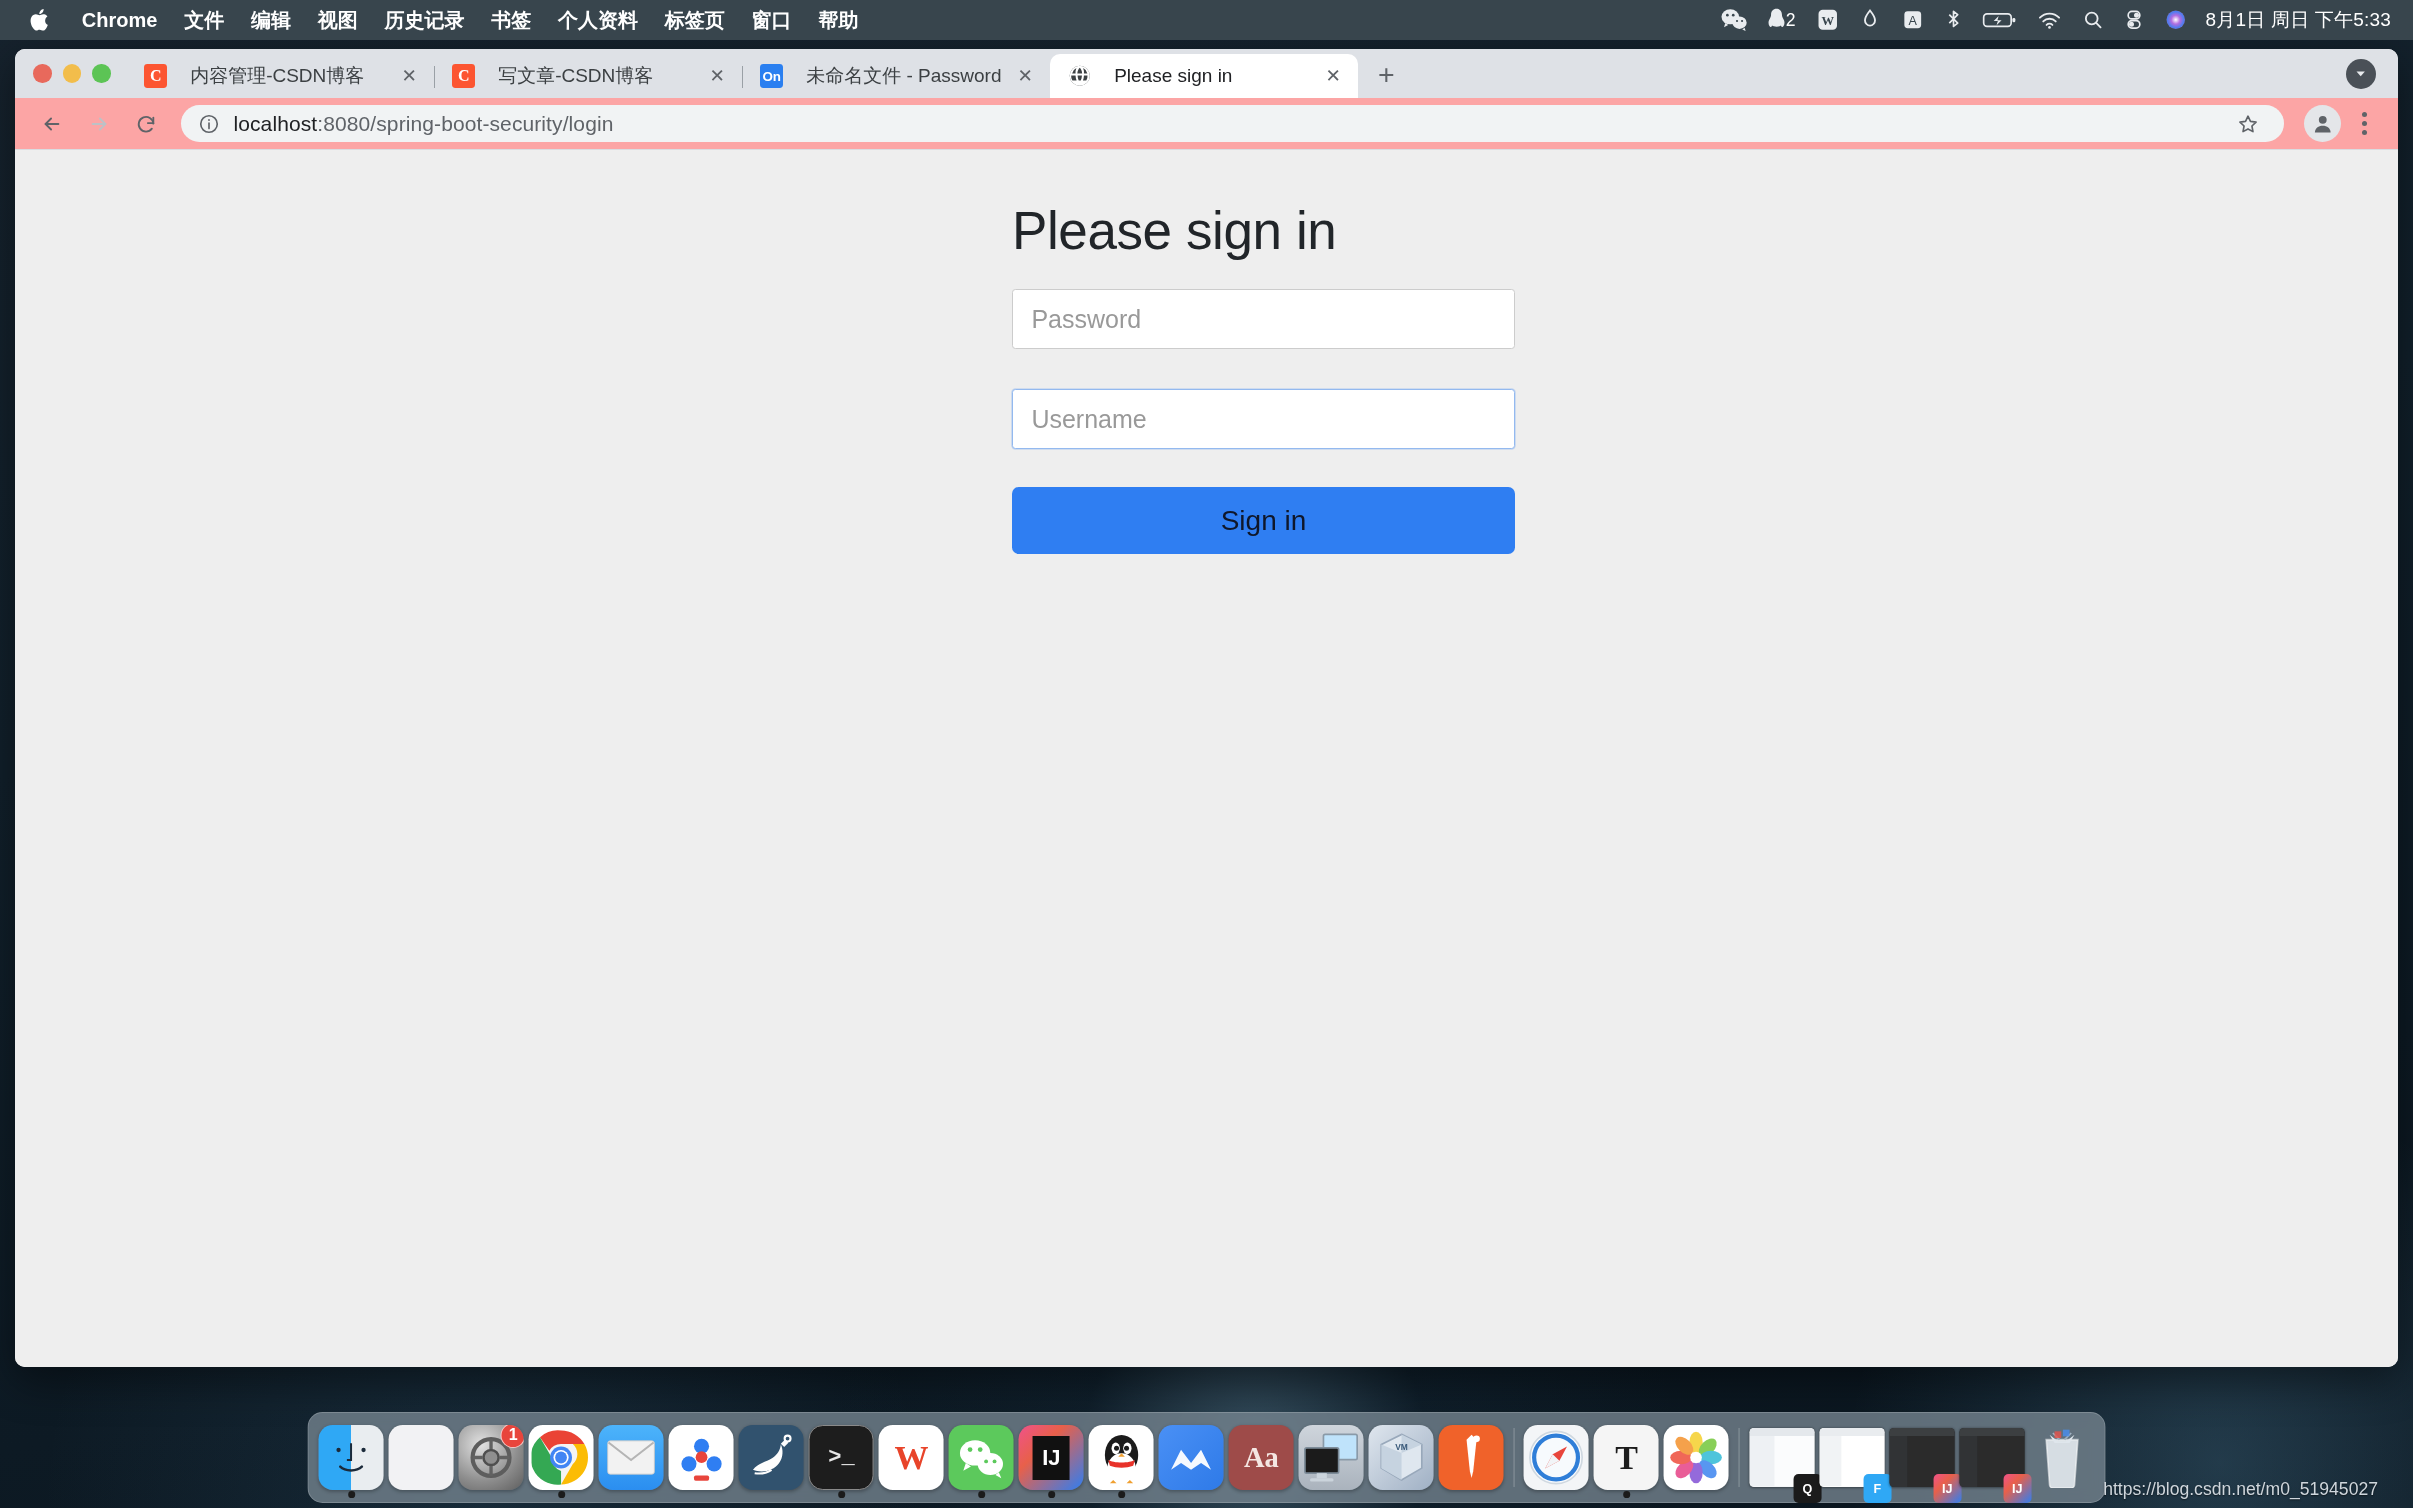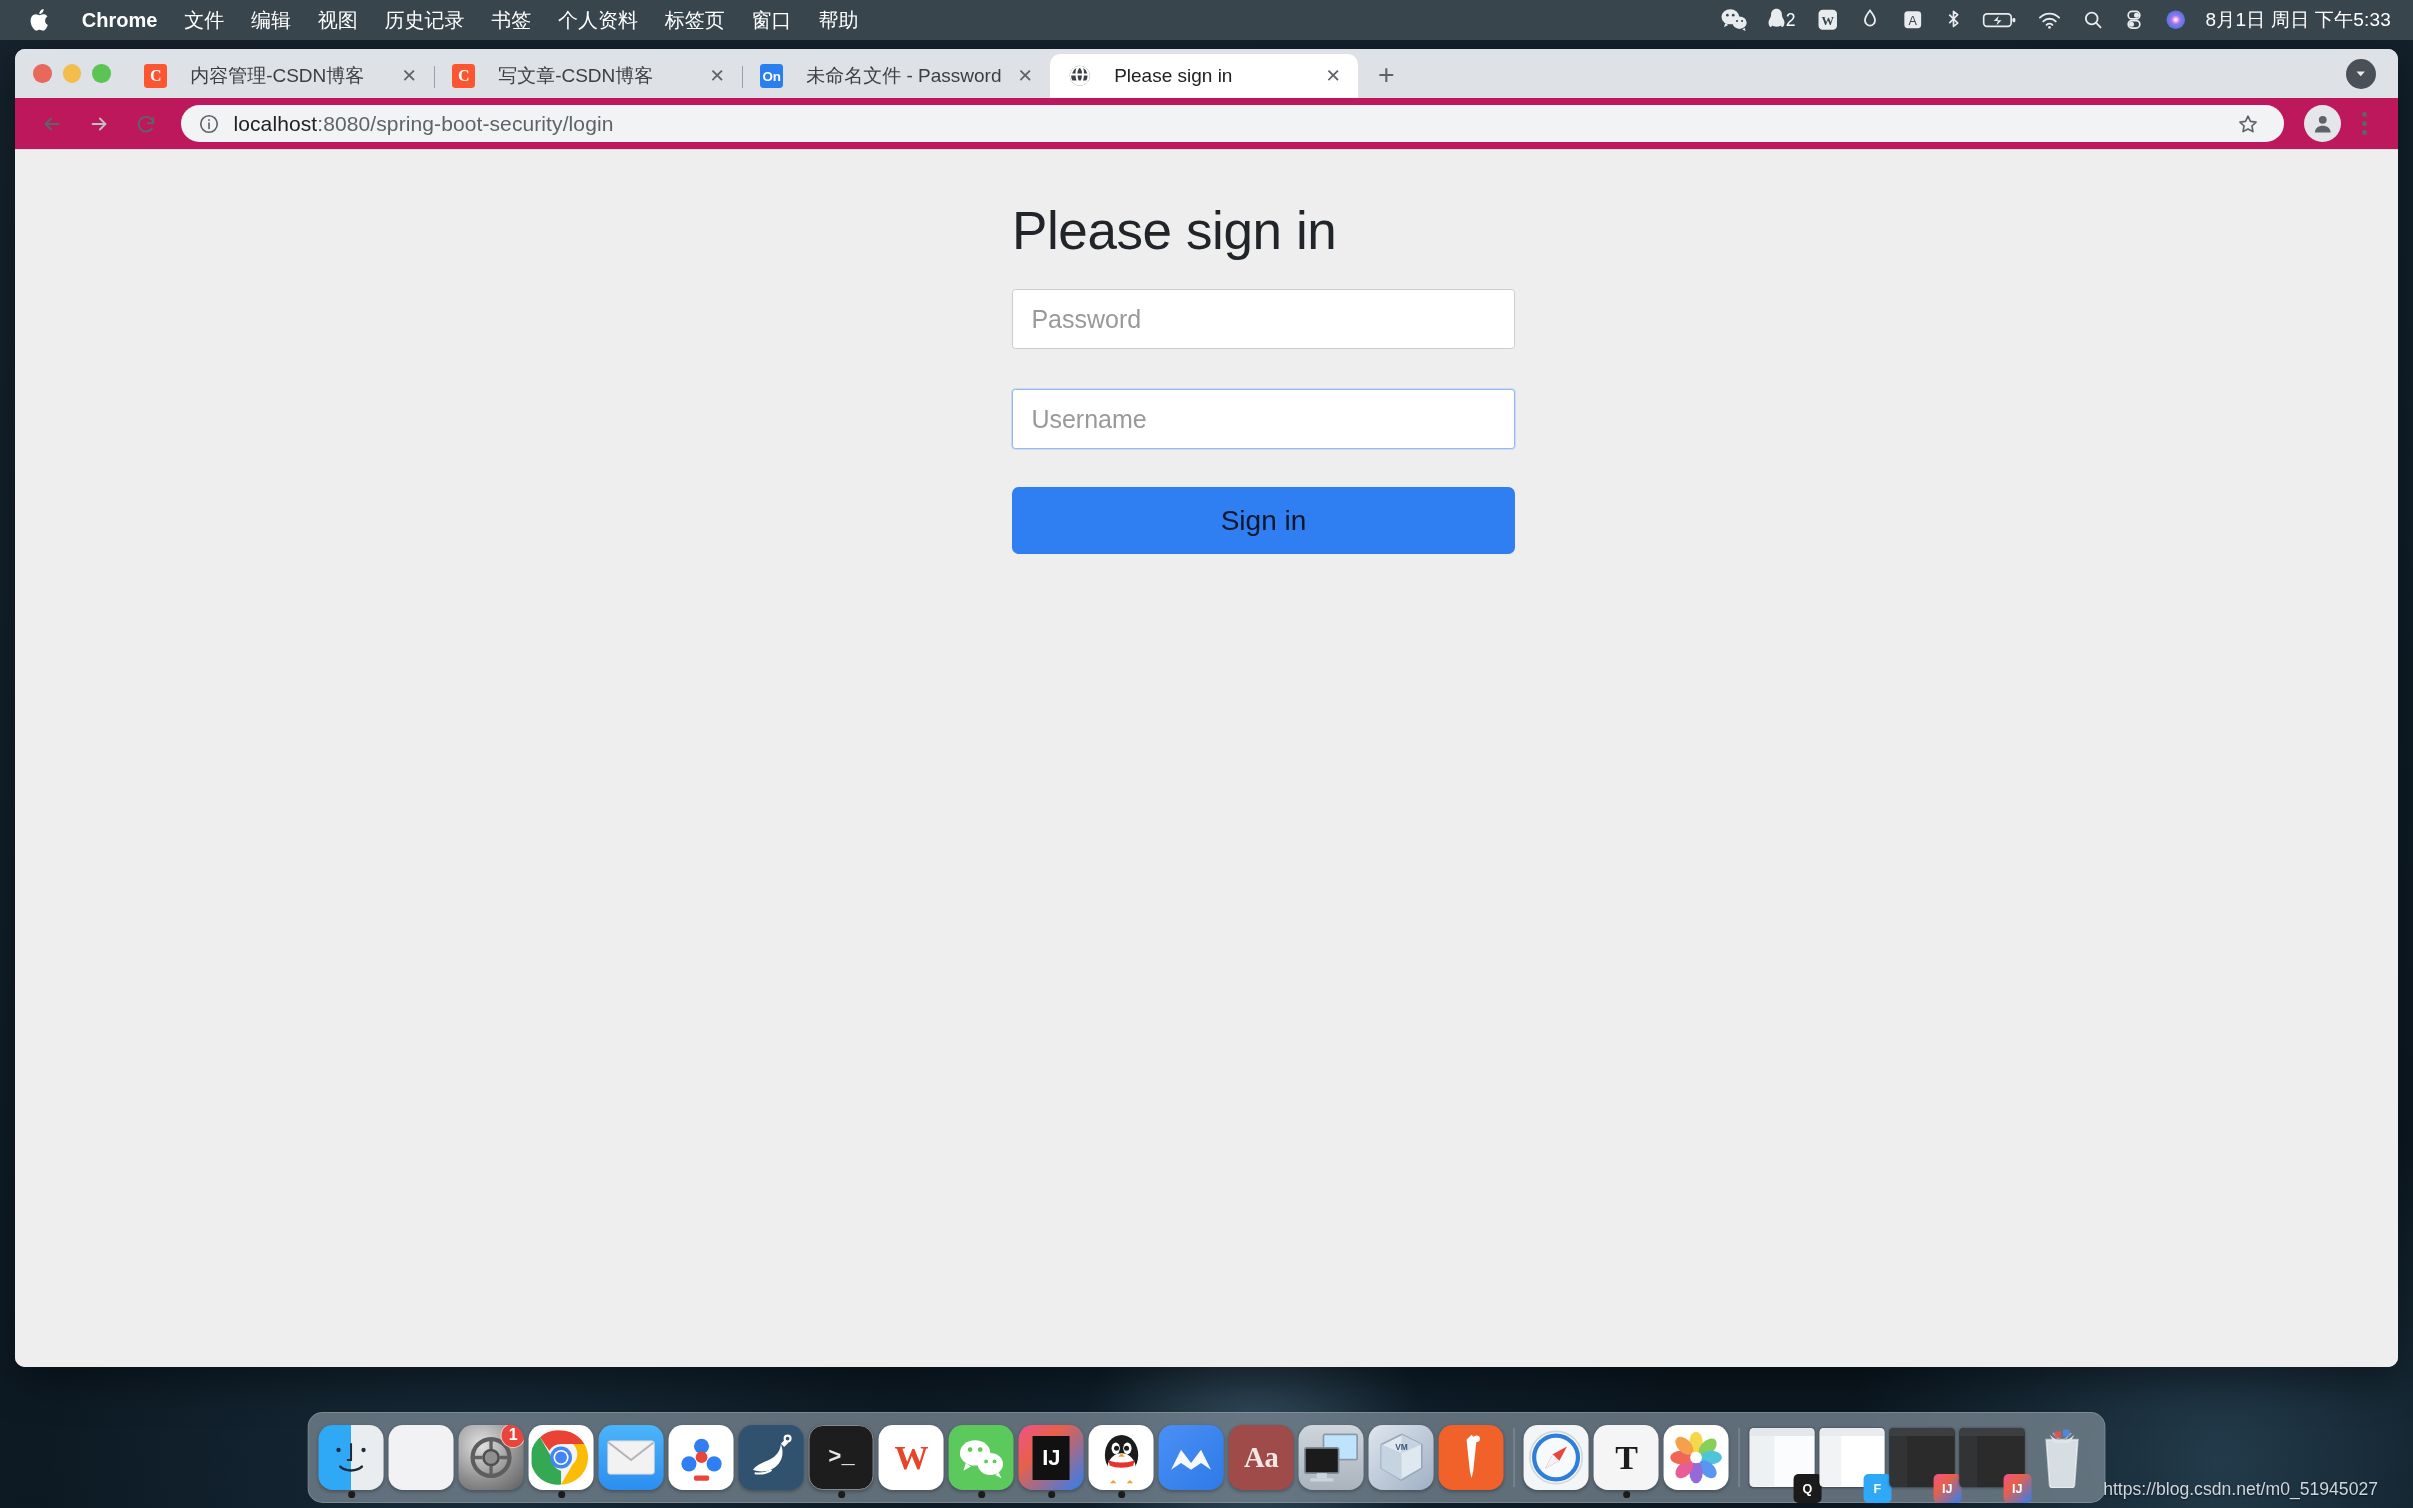--- a/index.html
+++ b/index.html
@@ -39,20 +39,21 @@
     width: 40px; height: 40px;
     display: flex; align-items: center; justify-content: center;
     margin-left: 20px; margin-right: 8.4px;
   }
   .apple-logo svg { width: 22.6px; height: 26px; }
   .menu-item {
     padding: 0 13.4px; height: 40px;
     display: flex; align-items: center;
     white-space: nowrap;
     font-size: 20px;
+    font-weight: bold;
   }
   .menu-item.app-name { font-weight: bold; text-align: right; }
   #menubar .mb-right {
     margin-left: auto;
     display: flex; align-items: center;
     height: 100%;
     padding-right: 17px;
   }
   .status-item {
     height: 40px; display: flex; align-items: center; justify-content: center;
@@ -148,21 +149,21 @@
     position: absolute; right: 22px; top: 10px;
     width: 30px; height: 30px; border-radius: 50%;
     background: #4a5057;
     display: flex; align-items: center; justify-content: center;
   }
   .tab-search-btn svg { width: 13.4px; height: 13.4px; }
 
   
   #toolbar {
     height: 52px;
-    background: #be185d;
+    background: #fca5a5;
     display: flex; align-items: center;
     padding: 0 15px 0 13.4px;
     border-bottom: 0.8px solid #dadce0;
   }
   .nav-btn {
     width: 47px; height: 47px;
     display: flex; align-items: center; justify-content: center;
     color: #5f6368;
     flex: 0 0 47px;
   }

